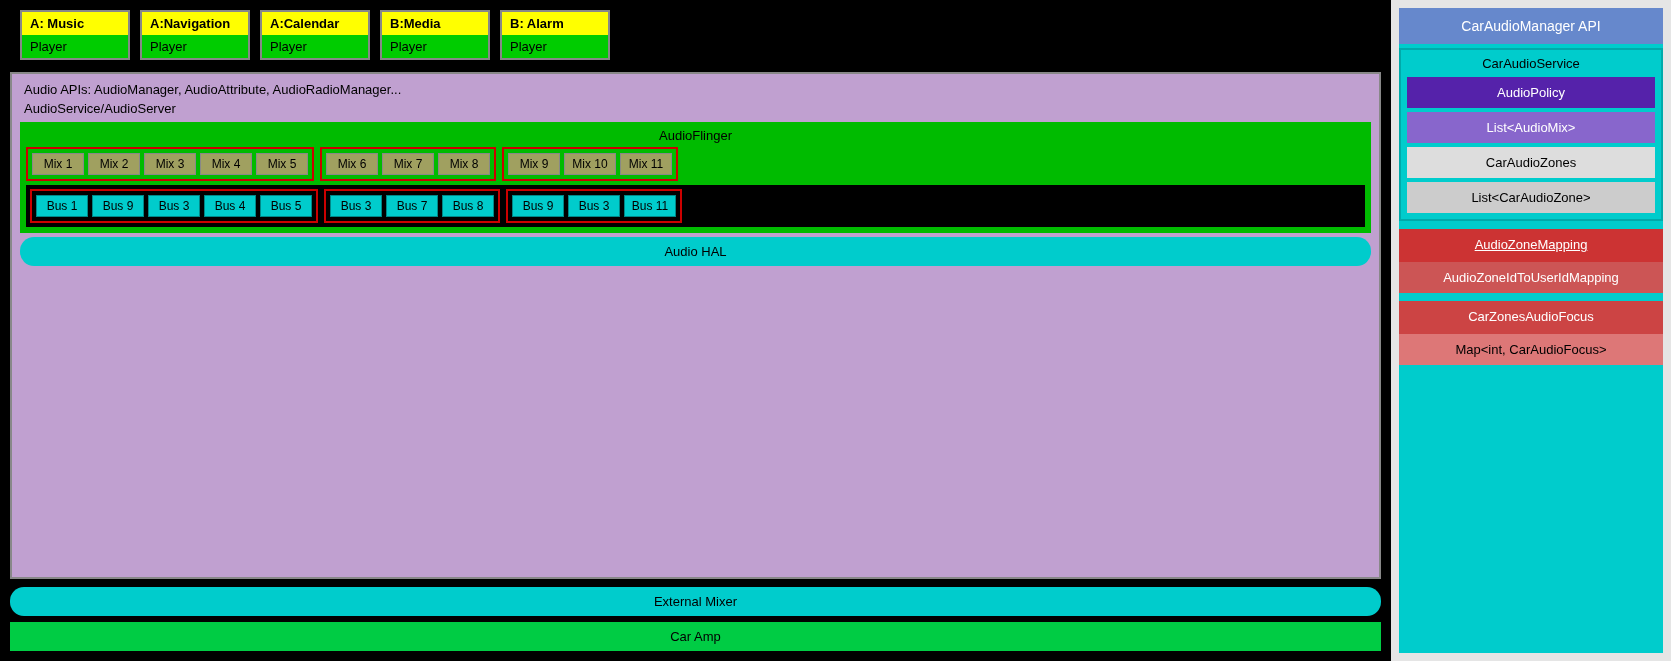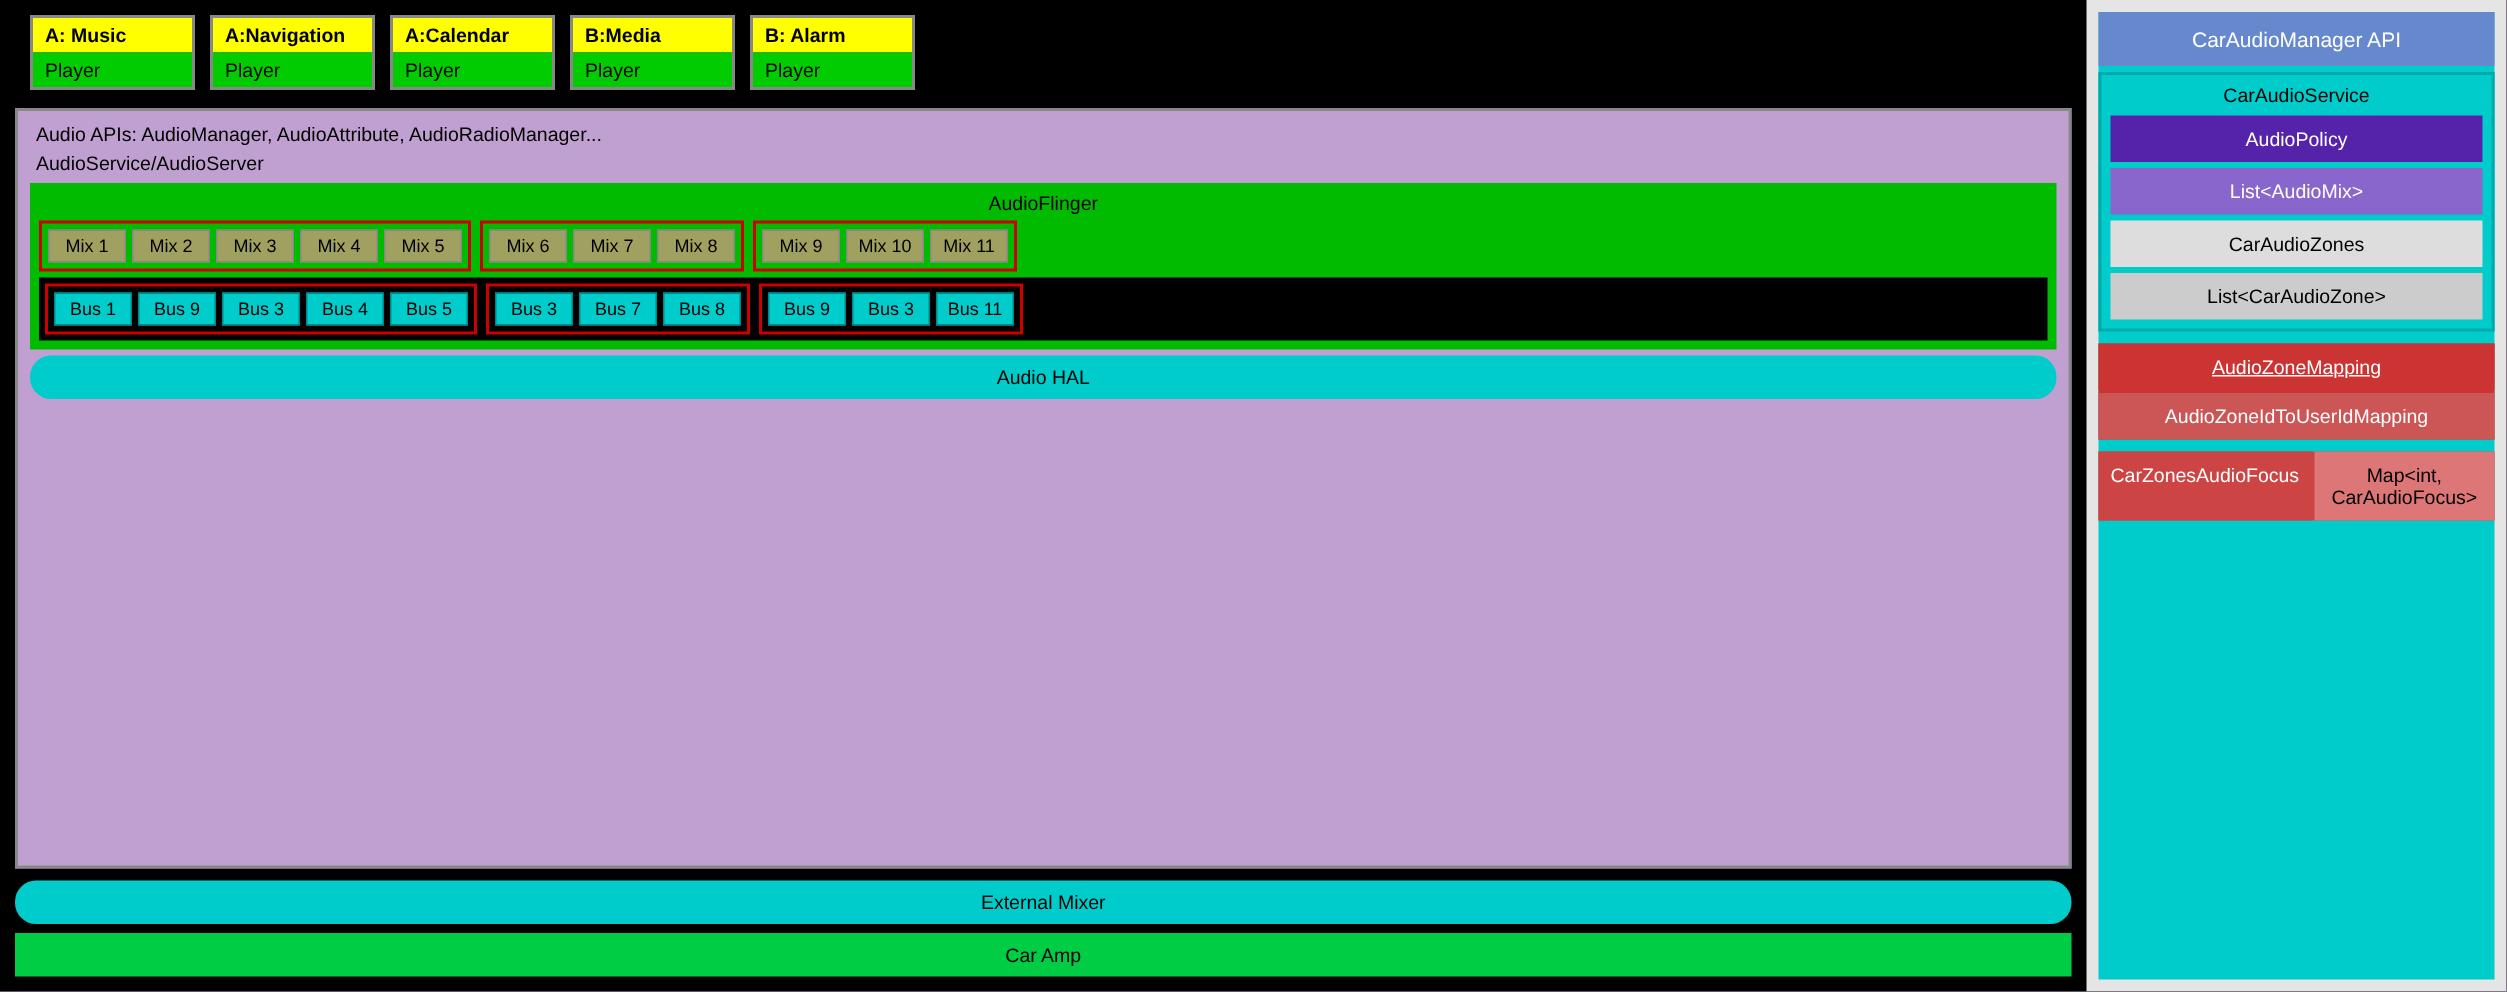--- a/index.html
+++ b/index.html
@@ -218,21 +218,21 @@
       background: #cc5555;
       color: #fff;
       text-align: center;
       padding: 8px;
       font-size: 13px;
     }
 
     .car-zones-audio-focus-section {
       background: #cc4444;
       display: flex;
-      flex-direction: row;
+      flex-direction: column;
       gap: 2px;
       padding: 0;
       margin-top: 4px;
     }
 
     .car-zones-audio-focus-box {
       background: #cc4444;
       color: #fff;
       text-align: center;
       padding: 8px;

